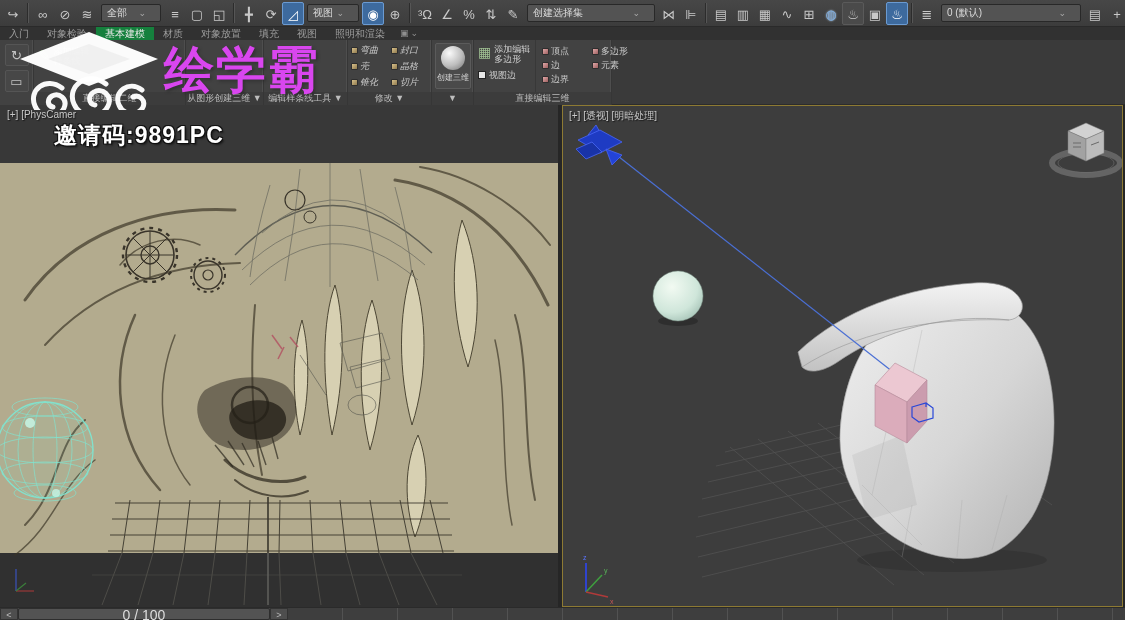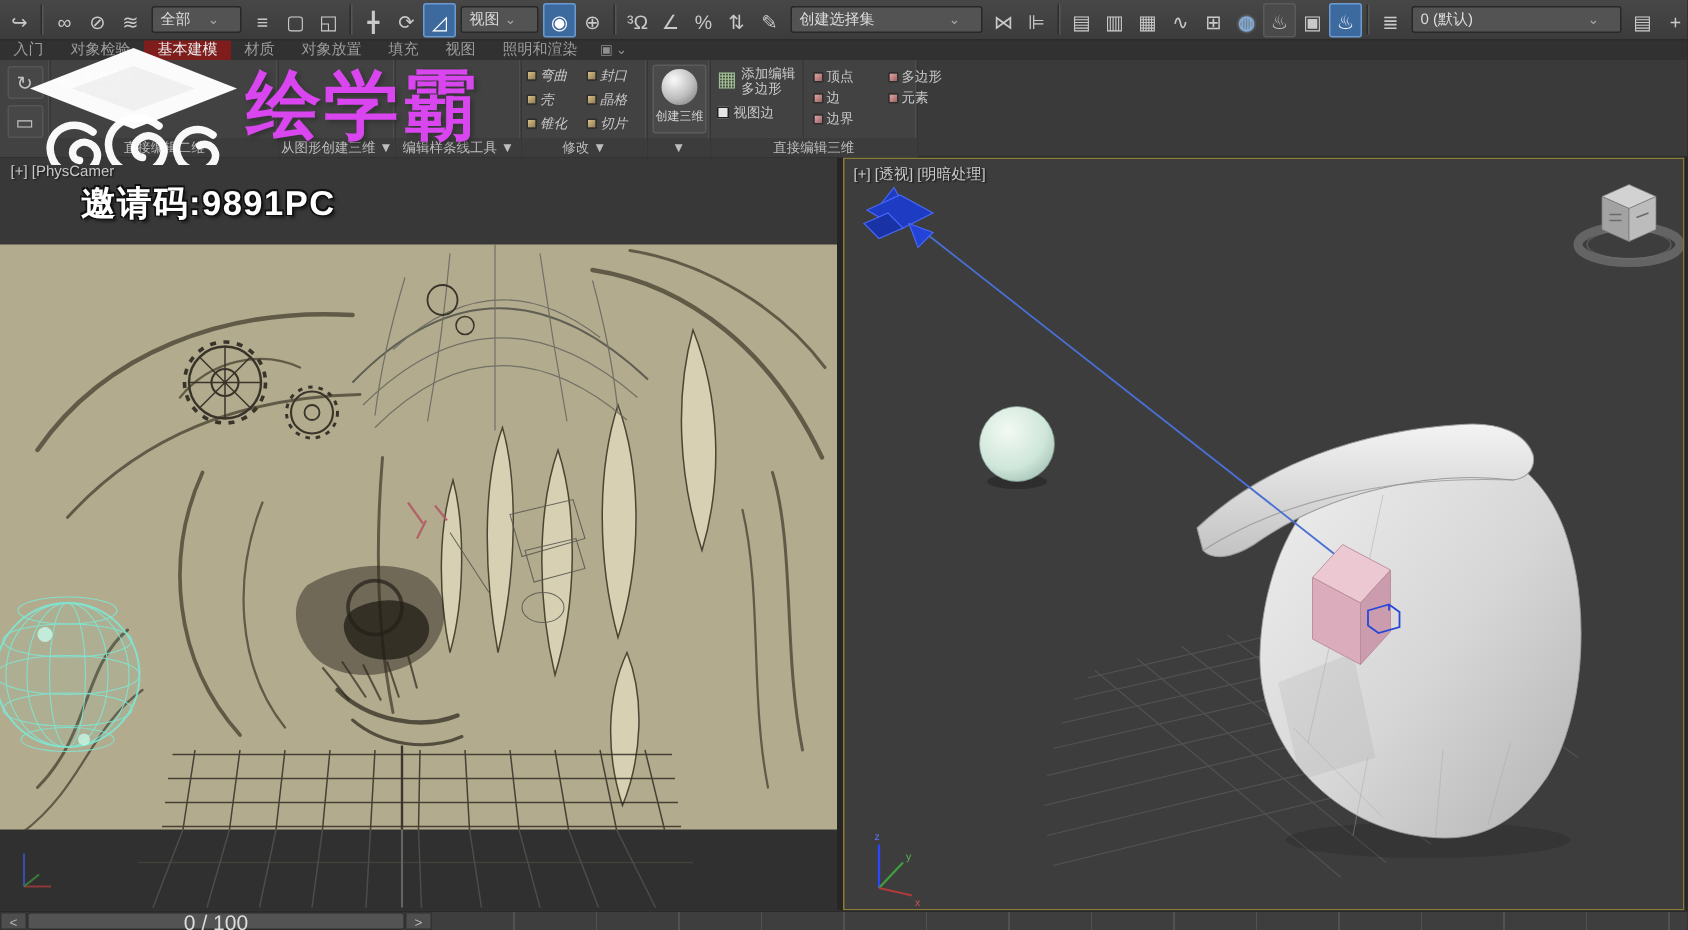--- a/index.html
+++ b/index.html
@@ -21,21 +21,21 @@
   .tb-dd { display:inline-flex; align-items:center; justify-content:space-between;
     height:18px; margin:0 3px; padding:0 14px 0 5px; background:#535353;
     border:1px solid #282828; border-radius:2px; color:#dcdcdc; font-size:10px; flex:0 0 auto; }
   .tb-dd-c { color:#aaa; font-size:9px; margin-left:3px; }
 
   
   .rtabs { position:absolute; left:0; top:27px; width:1125px; height:13px; background:#313131;
     display:flex; align-items:stretch; font-size:10px; color:#9d9d9d; }
   .rtabs-inner { display:flex; }
   .rtab { padding:0 9px; line-height:13px; cursor:default; }
-  .rtab.act { background:#7f1d1d; color:#e9e9e9; }
+  .rtab.act { background:#15803d; color:#e9e9e9; }
   .rtab-ovf { margin-left:6px; line-height:13px; color:#8f8f8f; font-size:9px; }
   .rtab-ovf .chev { margin-left:2px; }
 
   
   .rbody { position:absolute; left:0; top:40px; width:1125px; height:65px;
     background:#3a3a3a; border-bottom:1px solid #2c2c2c; }
   .rpanels { position:absolute; left:0; top:0; height:65px; display:flex;
     background:#424242; }
   .rpanel { position:relative; height:65px; border-right:1px solid #363636;
     box-shadow:inset -1px 0 0 #4e4e4e; }

